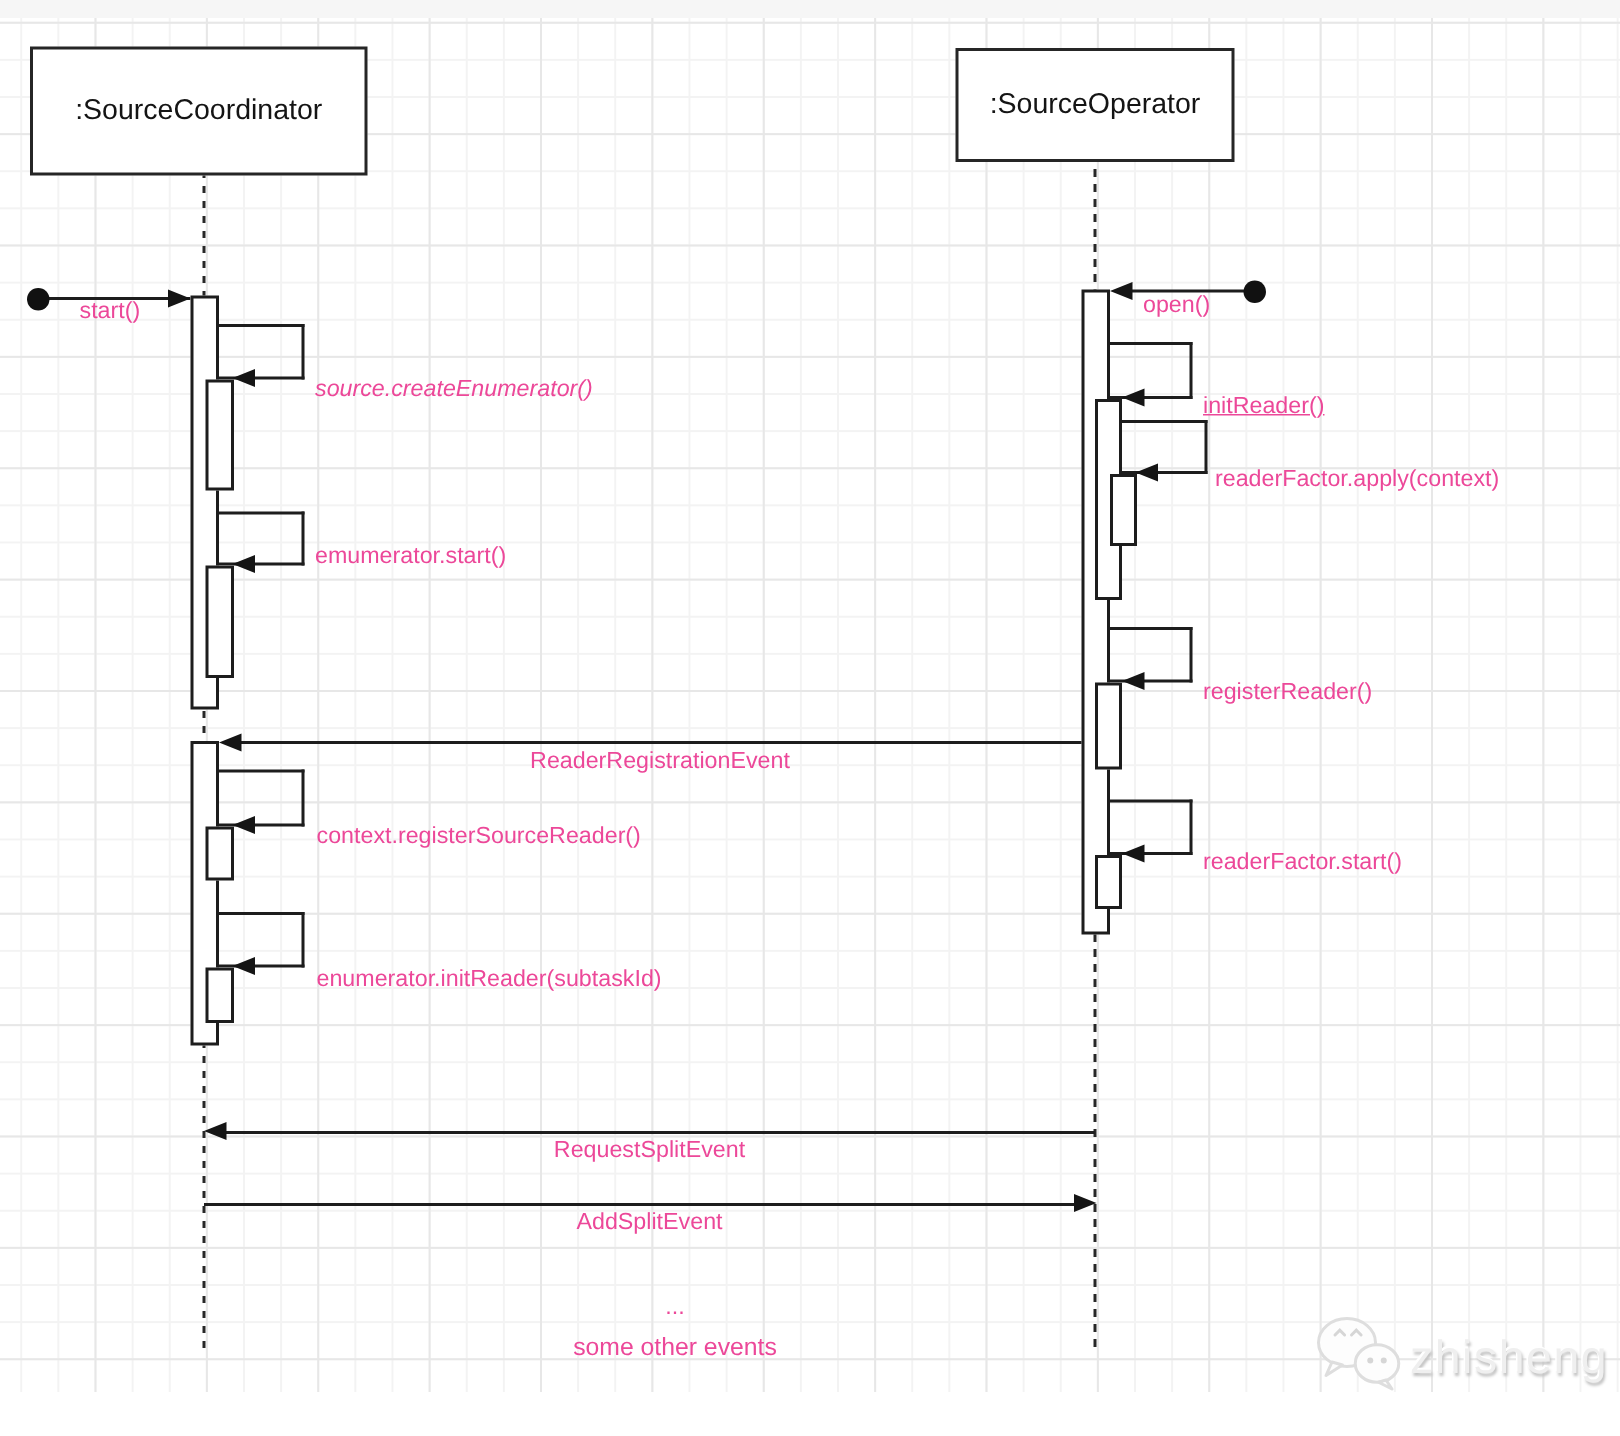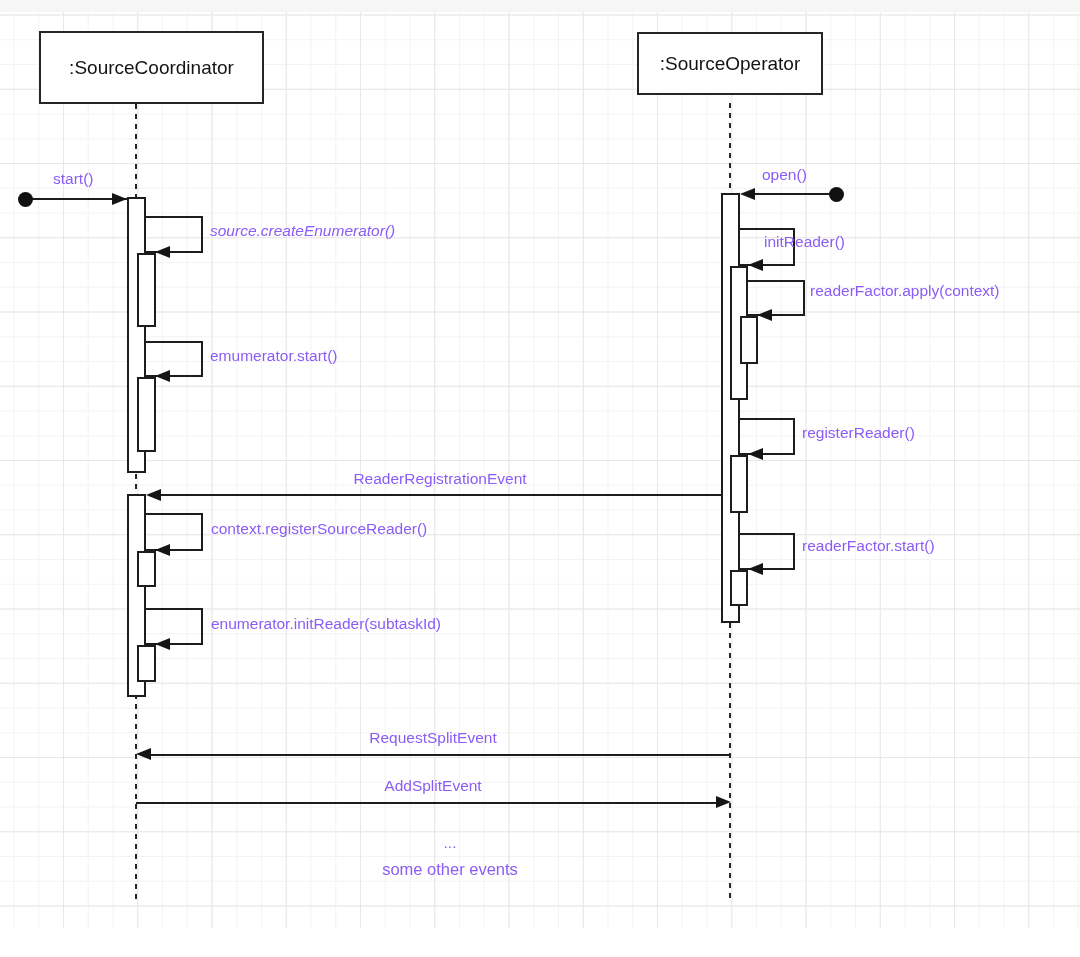--- a/index.html
+++ b/index.html
@@ -21,40 +21,40 @@
   .bar{position:absolute;background:#fff;border:2px solid #1d1d1d;box-sizing:border-box;z-index:3;}
   .bar.nested{z-index:5;}
   .loop{position:absolute;border-top:2px solid #1d1d1d;border-right:2px solid #1d1d1d;
     border-bottom:2px solid #1d1d1d;box-sizing:border-box;z-index:4;}
   .msgline{position:absolute;height:2px;background:#1d1d1d;z-index:2;}
   .ah-left{position:absolute;width:0;height:0;border-top:6px solid transparent;
     border-bottom:6px solid transparent;border-right:15px solid #151515;z-index:6;}
   .ah-right{position:absolute;width:0;height:0;border-top:6px solid transparent;
     border-bottom:6px solid transparent;border-left:15px solid #151515;z-index:6;}
   .dot{position:absolute;width:15px;height:15px;border-radius:50%;background:#111;z-index:6;}
-  .lbl{position:absolute;font-size:15.5px;color:#8b5cf6;white-space:nowrap;z-index:7;}
+  .lbl{position:absolute;font-size:15.5px;color:#ec4899;white-space:nowrap;z-index:7;margin-top:29px;}
   .lbl.center{transform:translateX(-50%);}
   .watermark{position:absolute;left:876px;top:876px;display:flex;align-items:center;z-index:8;}
   .watermark .wm-text{font-size:31px;color:#efefef;letter-spacing:1px;
     text-shadow:-1px -1px 0 #ffffff,1px 2px 2px #bfbfbf;}
 </style>
 </head>
 <body>
 
 <div class="canvas">
   <div class="topband"></div>
   <div class="grid"></div>
 
   <div class="lifeline" style="left:135px;top:104px;height:796px;"></div>
   <div class="lifeline" style="left:729px;top:103px;height:798px;"></div>
 
-  <div class="actor" style="left:39px;top:31px;width:225px;height:73px;">
+  <div class="actor" style="left:20px;top:31px;width:225px;height:86px;">
     <span>:SourceCoordinator</span>
   </div>
-  <div class="actor" style="left:637px;top:32px;width:186px;height:63px;">
+  <div class="actor" style="left:637px;top:32px;width:186px;height:76px;">
     <span>:SourceOperator</span>
   </div>
 
   <div class="dot" style="left:18px;top:192px;"></div>
   <div class="msgline" style="left:30px;top:198px;width:97px;"></div>
   <div class="ah-right" style="left:112px;top:193px;"></div>
   <div class="lbl" style="left:53px;top:170px;">start()</div>
 
   <div class="dot" style="left:829px;top:187px;"></div>
   <div class="msgline" style="left:746px;top:193px;width:84px;"></div>
@@ -64,40 +64,40 @@
   <div class="bar" style="left:127px;top:197px;width:19px;height:276px;"></div>
 
   <div class="loop" style="left:146px;top:216px;width:57px;height:37px;"></div>
   <div class="bar nested" style="left:137px;top:253px;width:19px;height:74px;"></div>
   <div class="ah-left" style="left:155px;top:246px;"></div>
   <div class="lbl" style="left:210px;top:222px;font-style:italic;">source.createEnumerator()</div>
 
   <div class="loop" style="left:146px;top:341px;width:57px;height:36px;"></div>
   <div class="bar nested" style="left:137px;top:377px;width:19px;height:75px;"></div>
   <div class="ah-left" style="left:155px;top:370px;"></div>
-  <div class="lbl" style="left:210px;top:347px;">emumerator.start()</div>
+  <div class="lbl" style="left:210px;top:333px;">emumerator.start()</div>
 
   <div class="bar" style="left:127px;top:494px;width:19px;height:203px;"></div>
 
   <div class="loop" style="left:146px;top:513px;width:57px;height:38px;"></div>
   <div class="bar nested" style="left:137px;top:551px;width:19px;height:36px;"></div>
   <div class="ah-left" style="left:155px;top:544px;"></div>
   <div class="lbl" style="left:211px;top:520px;">context.registerSourceReader()</div>
 
   <div class="loop" style="left:146px;top:608px;width:57px;height:37px;"></div>
   <div class="bar nested" style="left:137px;top:645px;width:19px;height:37px;"></div>
   <div class="ah-left" style="left:155px;top:638px;"></div>
   <div class="lbl" style="left:211px;top:615px;">enumerator.initReader(subtaskId)</div>
 
   <div class="bar" style="left:721px;top:193px;width:19px;height:430px;"></div>
 
   <div class="loop" style="left:740px;top:228px;width:55px;height:38px;"></div>
   <div class="bar nested" style="left:730px;top:266px;width:18px;height:134px;"></div>
   <div class="ah-left" style="left:748px;top:259px;"></div>
-  <div class="lbl" style="left:764px;top:233px;">initReader()</div>
+  <div class="lbl" style="left:802px;top:233px;text-decoration:underline;">initReader()</div>
 
   <div class="loop" style="left:748px;top:280px;width:57px;height:36px;z-index:5;"></div>
   <div class="bar nested" style="left:740px;top:316px;width:18px;height:48px;z-index:6;"></div>
   <div class="ah-left" style="left:757px;top:309px;z-index:7;"></div>
   <div class="lbl" style="left:810px;top:282px;">readerFactor.apply(context)</div>
 
   <div class="loop" style="left:740px;top:418px;width:55px;height:37px;"></div>
   <div class="bar nested" style="left:730px;top:455px;width:18px;height:58px;"></div>
   <div class="ah-left" style="left:748px;top:448px;"></div>
   <div class="lbl" style="left:802px;top:424px;">registerReader()</div>
@@ -115,13 +115,34 @@
   <div class="ah-left" style="left:136px;top:748px;"></div>
   <div class="lbl center" style="left:433px;top:729px;">RequestSplitEvent</div>
 
   <div class="msgline" style="left:136px;top:802px;width:581px;"></div>
   <div class="ah-right" style="left:716px;top:796px;"></div>
   <div class="lbl center" style="left:433px;top:777px;">AddSplitEvent</div>
 
   <div class="lbl center" style="left:450px;top:834px;">...</div>
   <div class="lbl center" style="left:450px;top:860px;font-size:16.5px;text-align:right;">some other events</div>
 
+  <div class="watermark">
+    <span style="margin-right:6px;">
+      <svg width="58" height="52" viewBox="0 0 58 52">
+        <g fill="#fdfdfd" stroke="#dedede" stroke-width="2">
+          <ellipse cx="22" cy="19" rx="19" ry="16"></ellipse>
+          <path d="M12 32 L8 41 L19 34 Z" stroke-linejoin="round"></path>
+          <ellipse cx="42" cy="33" rx="14.5" ry="12.5"></ellipse>
+          <path d="M48 44 L52 50 L43 45.5 Z" stroke-linejoin="round"></path>
+        </g>
+        <g stroke="#d6d6d6" stroke-width="2" fill="none" stroke-linecap="round">
+          <path d="M14 14 l3.2 -3.2 l3.2 3.2"></path>
+          <path d="M25 14 l3.2 -3.2 l3.2 3.2"></path>
+        </g>
+        <g fill="#d6d6d6">
+          <circle cx="37.5" cy="31" r="2"></circle>
+          <circle cx="46.5" cy="31" r="2"></circle>
+        </g>
+      </svg>
+    </span>
+    <span class="wm-text">zhisheng</span>
+  </div>
 </div>
 
 </body></html>

